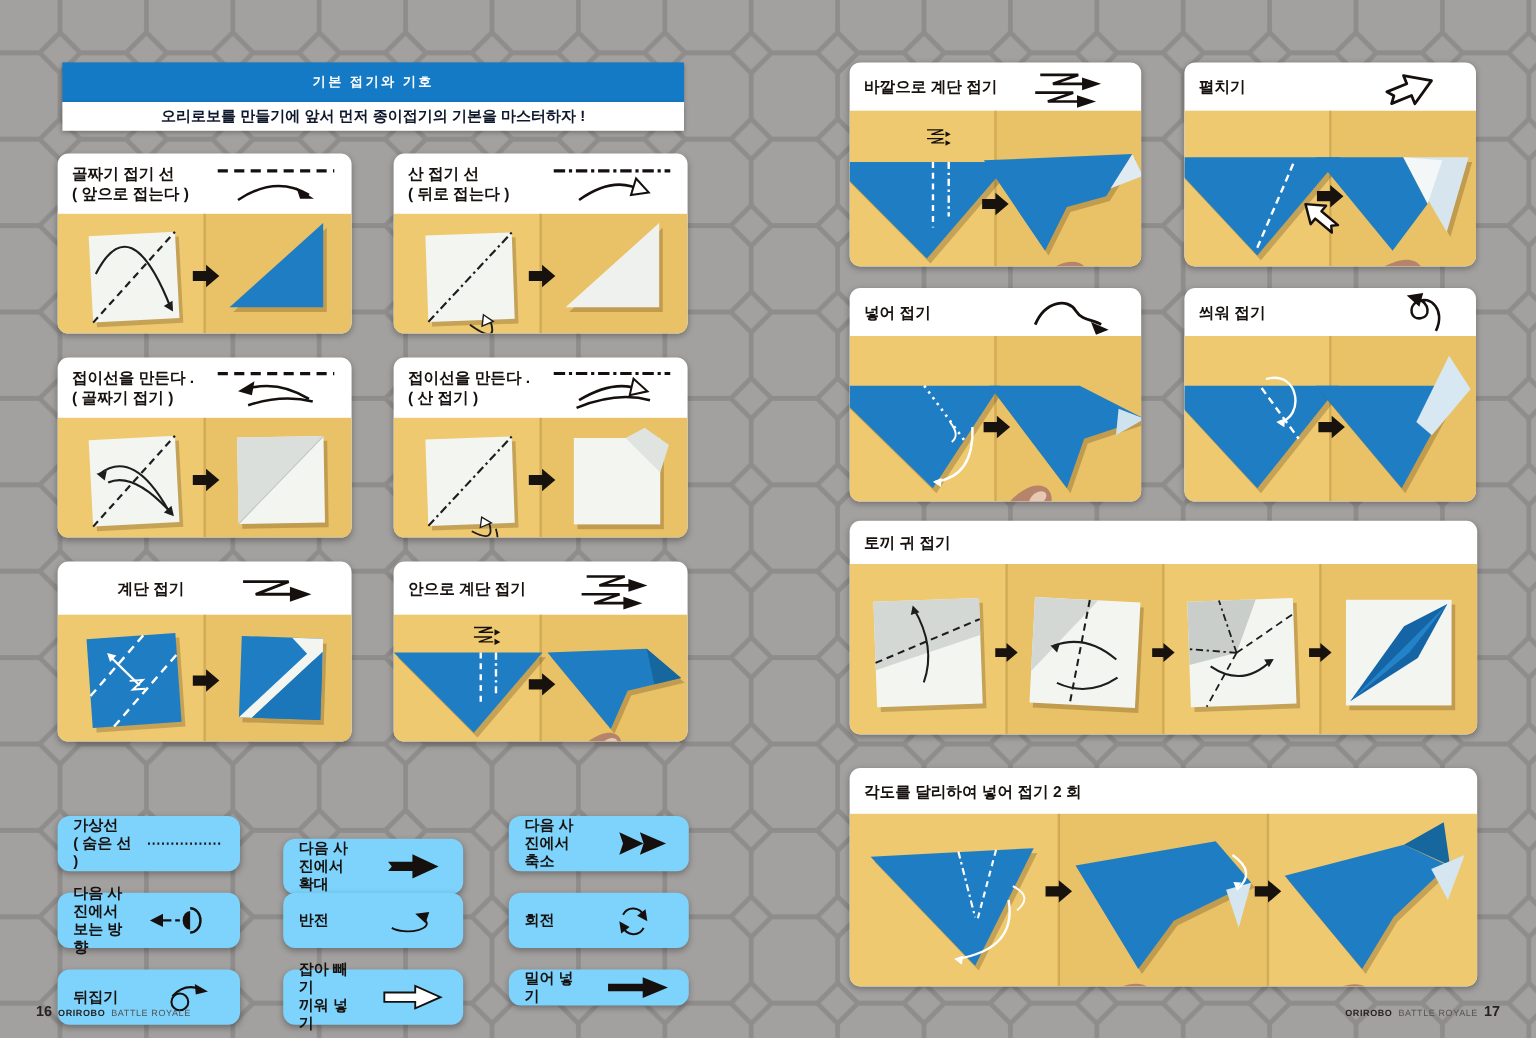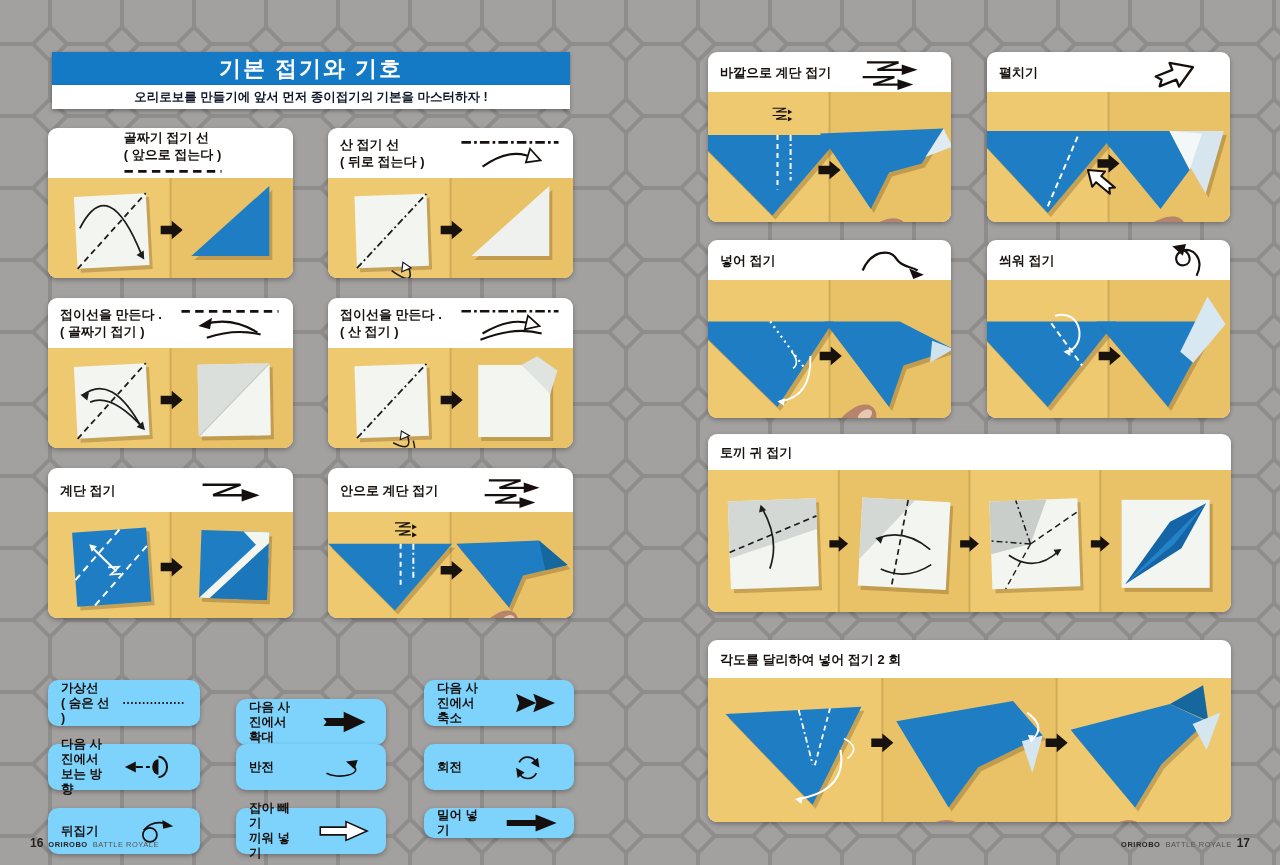--- a/index.html
+++ b/index.html
@@ -2,21 +2,21 @@
 <html><head>
 <meta charset="utf-8">
 <style>
   html,body{margin:0;padding:0;background:#7d7b79;}
   #spread{position:relative;width:1280px;height:865px;overflow:hidden;
     font-family:"Liberation Sans","DejaVu Sans",sans-serif;}
   #bgsvg{position:absolute;left:0;top:0;z-index:0;}
   .layer{position:absolute;left:0;top:0;width:100%;height:100%;z-index:1;}
   .banner{position:absolute;left:52px;top:52px;width:518px;height:33px;background:#147AC6;
     display:flex;align-items:center;justify-content:center;box-shadow:0 1px 3px rgba(0,0,0,.35);}
-  .banner span{color:#fff;font-weight:bold;font-size:22px;letter-spacing:2px;}
+  .banner span{color:#fff;font-weight:bold;font-size:11px;letter-spacing:2px;}
   .subtitle{position:absolute;left:52px;top:85px;width:518px;height:24px;background:#fff;
     display:flex;align-items:center;justify-content:center;box-shadow:0 2px 4px rgba(0,0,0,.32);}
   .subtitle span{font-size:12.5px;font-weight:bold;color:#0f172a;}
   .panel{position:absolute;background:#fff;border-radius:9px;overflow:hidden;
     box-shadow:0 2px 5px rgba(0,0,0,.3);}
   .panel-head{display:flex;align-items:center;justify-content:space-between;
     padding:2px 8px 0 12px;box-sizing:border-box;}
   .panel-label{font-weight:bold;font-size:13px;line-height:1.3;color:#17120f;}
   .panel-label span{display:block;}
   .panel-photo{display:block;}
@@ -49,21 +49,21 @@
 
   <div class="layer" id="content">
     <div class="banner">
       <span>기본 접기와 기호</span>
     </div>
     <div class="subtitle">
       <span>오리로보를 만들기에 앞서 먼저 종이접기의 기본을 마스터하자 !</span>
     </div>
     <div id="panels">
         <div class="panel" style="left: 48px; top: 128px; width: 245px; height: 150px;">
-          <div class="panel-head" style="height: 50px; flex-direction: column;">
+          <div class="panel-head" style="height: 50px;">
             <div class="panel-label">
               <span>골짜기 접기 선</span>
               <span>( 앞으로 접는다 )</span>
             </div>
             <svg viewBox="0 0 100 36" width="110" height="38" class="sym">
               <line x1="4" y1="7" x2="96" y2="7" stroke="#15100d" stroke-width="2.6" stroke-dasharray="8 5"></line>
               <path d="M20,30 Q50,10 76,26" fill="none" stroke="#15100d" stroke-width="2"></path>
               <polygon points="80,29 66,20 69,29" fill="#15100d"></polygon>
             </svg>
           </div>
@@ -173,21 +173,21 @@
             </g>
             <polygon points="112.675,47.75 123.725,47.75 123.725,42.65 134.775,52 123.725,61.35 123.725,56.25 112.675,56.25" fill="#18120e"></polygon>
             <g transform="translate(186.2 53) rotate(0)">
               <rect x="-33" y="-32" width="72" height="72" fill="rgba(80,50,10,0.26)"></rect>
               <rect x="-36" y="-36" width="72" height="72" fill="#F3F5F1"></rect>
               <polygon points="7.2,-36 36,-7.2 43.199999999999996,-30.24 23.04,-44.64" fill="#dfe4e1"></polygon>
             </g>
           </svg>
         </div>
         <div class="panel" style="left: 48px; top: 468px; width: 245px; height: 150px;">
-          <div class="panel-head" style="height: 44px;">
+          <div class="panel-head" style="height: 44px; margin-left: 38px;">
             <div class="panel-label">
               <span>계단 접기</span>
             </div>
             <svg viewBox="0 0 100 36" width="110" height="38" class="sym">
               <polyline points="24,12 60,12 34,22 62,22" fill="none" stroke="#15100d" stroke-width="2.3"></polyline>
               <polygon points="78,22 61,16 61,28" fill="#15100d"></polygon>
             </svg>
           </div>
           <svg viewBox="0 0 245 106" width="245" height="106" class="panel-photo">
             <rect x="0" y="0" width="123.1" height="106" fill="#eec96f"></rect>

